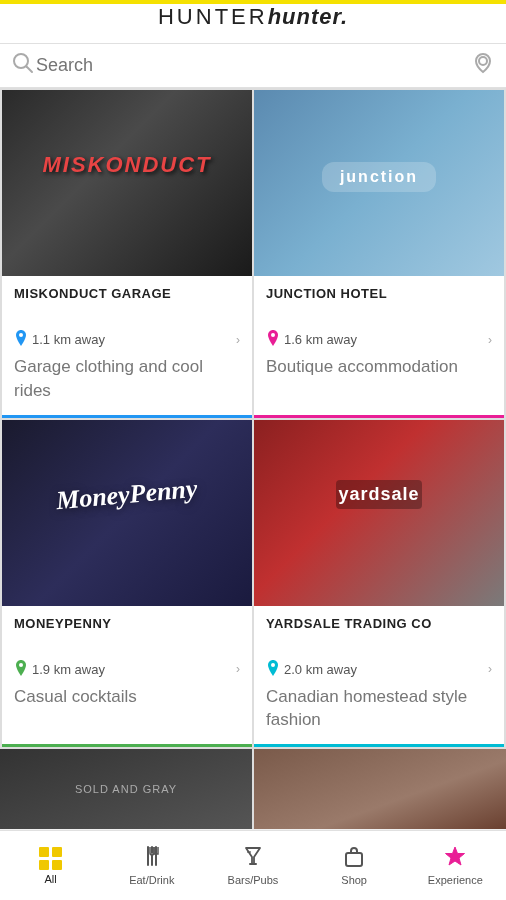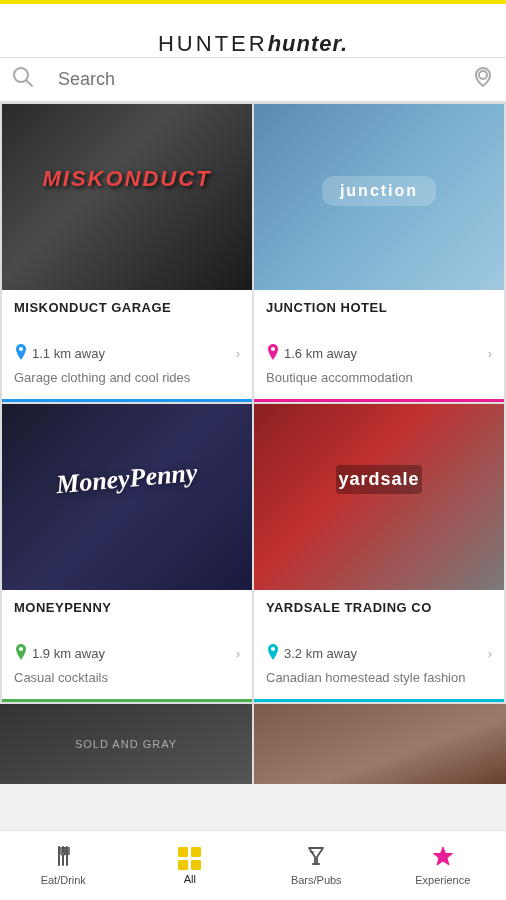--- a/index.html
+++ b/index.html
@@ -16,23 +16,23 @@
     .top-accent {
       height: 4px;
       background: #f5e100;
       width: 100%;
     }
 
     
     .header {
       background: #fff;
       display: flex;
-      align-items: flex-end;
+      align-items: flex-start;
       justify-content: center;
-      height: 54px;
+      height: 40px;
       border-bottom: 1px solid #e0e0e0;
     }
     .header-logo {
       font-size: 22px;
       letter-spacing: 3px;
       color: #222;
     }
     .header-logo span.light {
       font-weight: 300;
       letter-spacing: 3px;
@@ -45,21 +45,21 @@
       letter-spacing: 1px;
     }
 
     
     .search-bar {
       background: #fff;
       display: flex;
       align-items: center;
       padding: 8px 12px;
       border-bottom: 1px solid #e0e0e0;
-      gap: 24px;
+      gap: 2px;
     }
     .search-bar .search-icon-wrap {
       color: #aaa;
       font-size: 20px;
     }
     .search-input {
       flex: 1;
       border: none;
       outline: none;
       font-size: 18px;
@@ -198,21 +198,21 @@
       font-size: 14px;
     }
 
     .chevron {
       font-size: 12px;
       color: #aaa;
       margin-left: auto;
     }
 
     .card-desc {
-      font-size: 13px;
+      font-size: 17px;
       color: #777;
       line-height: 1.4;
     }
 
     
     .accent-blue { border-bottom: 3px solid #2196F3; }
     .accent-pink { border-bottom: 3px solid #e91e96; }
     .accent-green { border-bottom: 3px solid #4CAF50; }
     .accent-cyan { border-bottom: 3px solid #00BCD4; }
 
@@ -393,21 +393,21 @@
     </div>
     <div class="card-content">
       <div class="card-title">YARDSALE TRADING CO</div>
       <div class="card-distance">
         <span class="location-pin pin-cyan">
           <svg width="14" height="16" viewBox="0 0 14 16" fill="none">
             <path d="M7 0C4.24 0 2 2.24 2 5c0 3.75 5 11 5 11s5-7.25 5-11c0-2.76-2.24-5-5-5z" fill="#00BCD4"></path>
             <circle cx="7" cy="5" r="2" fill="#fff"></circle>
           </svg>
         </span>
-        <span>3.2 km away</span>
+        <span>2.0 km away</span>
         <span class="chevron">›</span>
       </div>
       <div class="card-desc">Canadian homestead style fashion</div>
     </div>
   </div>
 
 </div>
 
 <div class="grid-partial">
   <div class="card-partial">
@@ -415,58 +415,67 @@
       <span style="color:#aaa; font-size:11px; letter-spacing:1px;">SOLD AND GRAY</span>
     </div>
   </div>
   <div class="card-partial">
     <div style="height:80px; background: linear-gradient(160deg, #7a5a4a 0%, #9a7a6a 60%, #6a4030 100%);">
     </div>
   </div>
 </div>
 
 <div class="bottom-nav">
+
+  <div class="nav-item active">
+    <div class="nav-icon">
+      <div class="nav-icon-all">
+        <span></span>
+          <span></span>
+          <span></span>
+          <span></span>
+      </div>
+    </div>
+    <span class="nav-label">All</span>
+  </div>
 
   <div class="nav-item">
     <div class="nav-icon">
       <svg width="22" height="22" viewBox="0 0 22 22" fill="none">
         <line x1="7" y1="2" x2="7" y2="20" stroke="#555" stroke-width="2" stroke-linecap="round"></line>
         <line x1="11" y1="2" x2="11" y2="8" stroke="#555" stroke-width="2" stroke-linecap="round"></line>
         <path d="M9 2v6a2 2 0 004 0V2" stroke="#555" stroke-width="1.5" fill="none"></path>
         <line x1="11" y1="10" x2="11" y2="20" stroke="#555" stroke-width="2" stroke-linecap="round"></line>
         <line x1="15" y1="2" x2="15" y2="20" stroke="#555" stroke-width="2" stroke-linecap="round"></line>
         <path d="M13 2v7h4V2" stroke="#555" stroke-width="1.5" fill="none"></path>
       </svg>
     </div>
     <span class="nav-label">Eat/Drink</span>
   </div>
 
-  <div class="nav-item active">
-    <div class="nav-icon">
-      <div class="nav-icon-all">
-        <span></span>
-          <span></span>
-          <span></span>
-          <span></span>
-      </div>
-    </div>
-    <span class="nav-label">All</span>
-  </div>
-
   <div class="nav-item">
     <div class="nav-icon">
       <svg width="22" height="22" viewBox="0 0 22 22" fill="none">
         <polygon points="4,3 18,3 12,12 12,19 10,19 10,12" stroke="#555" stroke-width="1.8" fill="none" stroke-linejoin="round"></polygon>
         <line x1="8" y1="19" x2="14" y2="19" stroke="#555" stroke-width="2" stroke-linecap="round"></line>
         <line x1="5" y1="7" x2="9" y2="7" stroke="#555" stroke-width="1.2"></line>
       </svg>
     </div>
     <span class="nav-label">Bars/Pubs</span>
   </div>
 
+  <div class="nav-item">
+    <div class="nav-icon">
+      <svg width="22" height="22" viewBox="0 0 22 22" fill="none">
+        <rect x="3" y="8" width="16" height="13" rx="2" stroke="#555" stroke-width="2"></rect>
+        <path d="M8 8V6a3 3 0 016 0v2" stroke="#555" stroke-width="2" stroke-linecap="round"></path>
+      </svg>
+    </div>
+    <span class="nav-label">Shop</span>
+  </div>
 
   <div class="nav-item">
     <div class="nav-icon">
       <svg width="22" height="22" viewBox="0 0 22 22" fill="none">
         <polygon points="11,2 13.5,8.5 20.5,8.5 15,13 17,20 11,16 5,20 7,13 1.5,8.5 8.5,8.5" fill="#e91e96" stroke="#e91e96" stroke-width="1"></polygon>
       </svg>
     </div>
     <span class="nav-label">Experience</span>
   </div>
 

